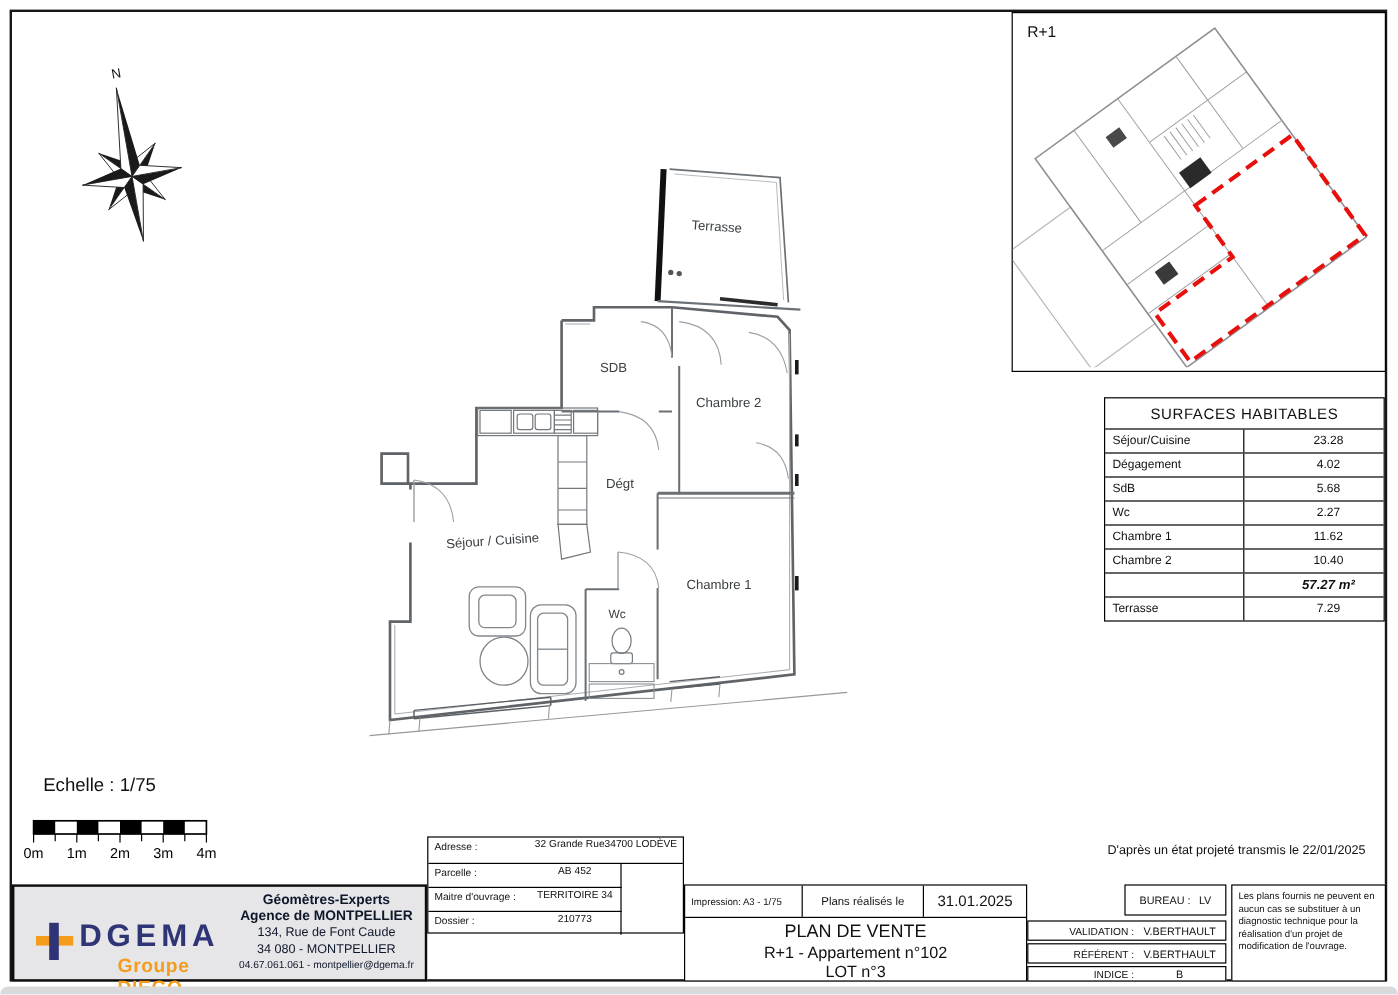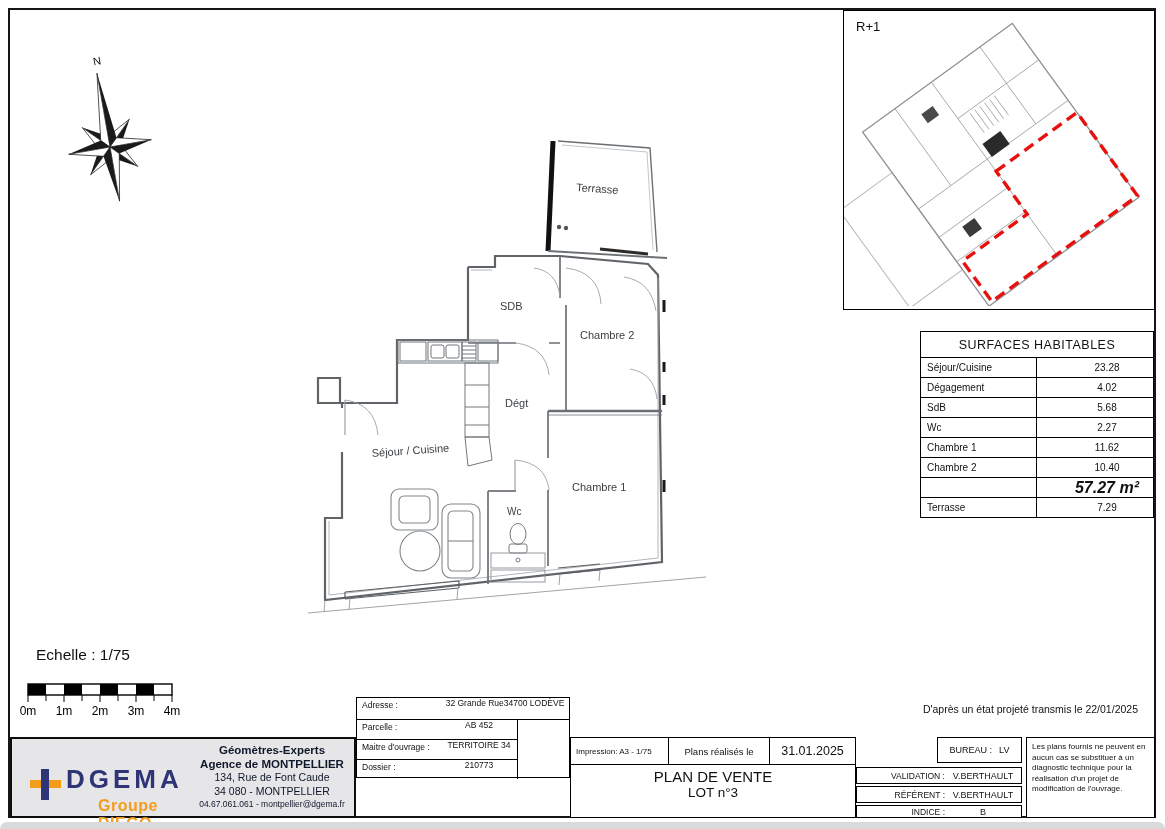--- a/index.html
+++ b/index.html
@@ -13,21 +13,21 @@
       font-size:13px;display:flex;align-items:center;padding-left:8px;box-sizing:border-box;background:#fff;}
   #r1-label{left:12px;top:8px;font-size:13px;}
   
   #surfaces{left:920px;top:331px;width:234px;border:1.6px solid #000;background:#fff;box-sizing:border-box;}
   #surfaces .hd{height:25px;border-bottom:1.2px solid #000;display:flex;align-items:center;justify-content:center;
       font-size:12.5px;letter-spacing:.5px;}
   #surfaces .tr{display:flex;height:19px;border-bottom:1.2px solid #000;font-size:10px;gap:24px;}
   #surfaces .tr:last-child{border-bottom:none;}
   #surfaces .tl{width:116px;border-right:1.2px solid #000;display:flex;align-items:center;padding-left:6px;box-sizing:border-box;}
   #surfaces .tv{flex:1;display:flex;align-items:center;justify-content:center;}
-  #surfaces .tr.total .tv{font-weight:bold;font-style:italic;font-size:16px;text-align:right;}
+  #surfaces .tr.total .tv{font-weight:bold;font-style:italic;font-size:11px;text-align:right;}
   
   #scale-label{left:36px;top:646px;font-size:15.5px;}
   
   #note-projected{top:703px;right:27px;font-size:10.5px;}
   
   .cell{position:absolute;box-sizing:border-box;background:#fff;}
   #tb-logo{left:10px;top:737px;width:346px;height:81px;background:#e6e6e8;border:2.5px solid #0d0d0d;}
   #brand-wrap{position:absolute;left:16px;top:22px;width:170px;height:56px;}
   .cross-h{position:absolute;left:2px;top:19px;width:31px;height:8px;background:#f49d1d;}
   .cross-v{position:absolute;left:13px;top:8px;width:8px;height:31px;background:#2e3476;}
@@ -319,20 +319,21 @@
   </div>
 
   <div class="cell" id="tb-main">
     <div class="row1">
       <div class="c-imp">Impression:  A3 - 1/75</div>
       <div class="c-made">Plans réalisés le</div>
       <div class="c-date">31.01.2025</div>
     </div>
     <div class="titles">
       <div class="t1">PLAN DE VENTE</div>
+      <div class="t2">R+1 - Appartement n°102</div>
       <div class="t3">LOT n°3</div>
     </div>
   </div>
 
   <div class="cell" id="bureau-box">
     <span>BUREAU :</span>
     <span>LV</span>
   </div>
   <div class="cell admin-row" style="top:767px;height:17px;">
     <div class="alabel">VALIDATION :</div>

